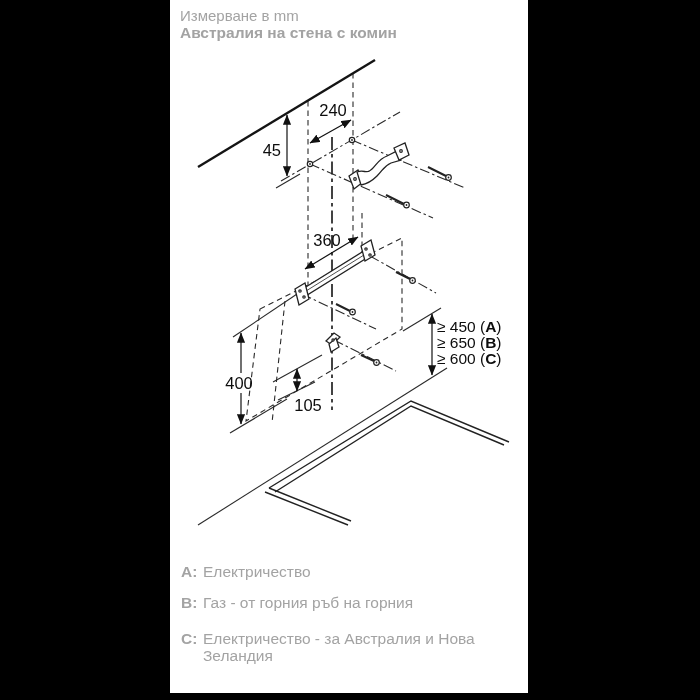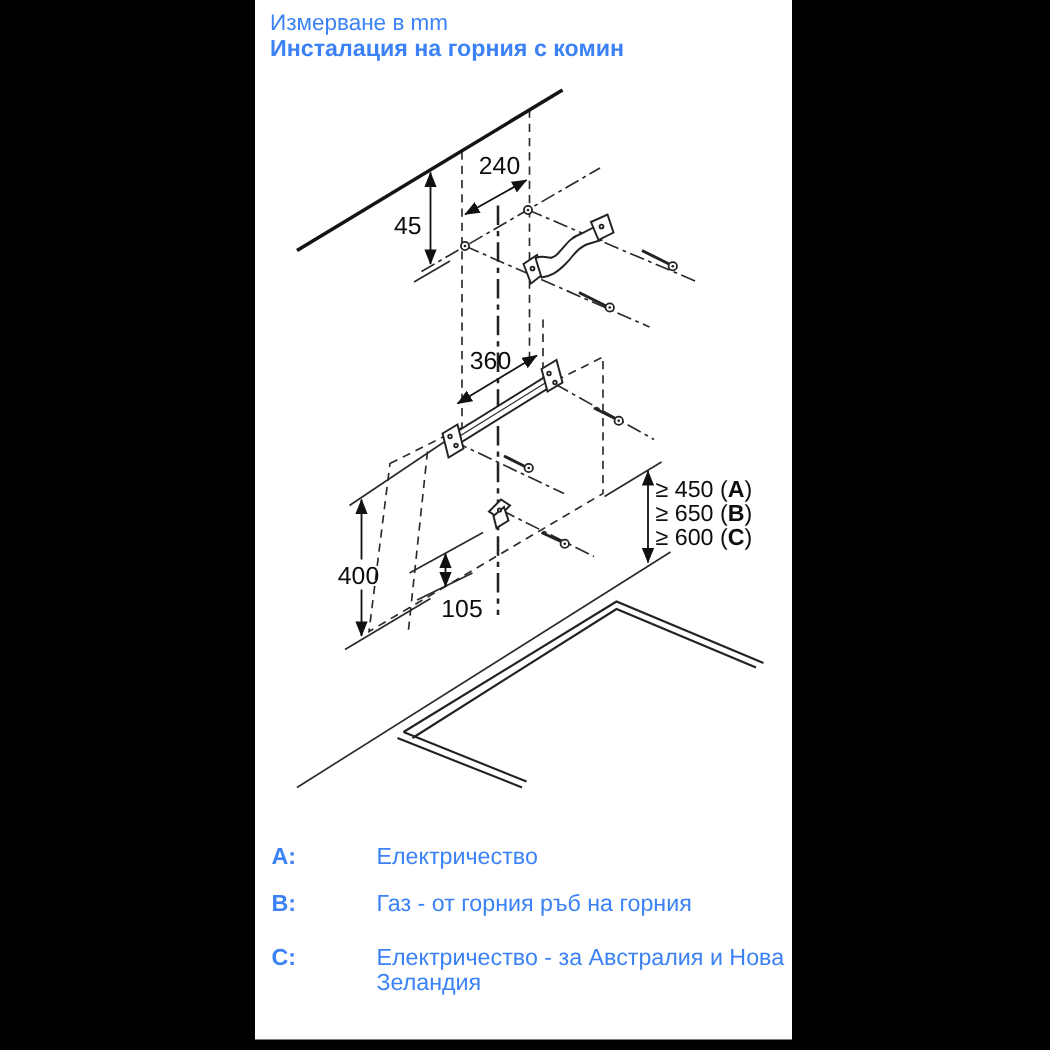--- a/index.html
+++ b/index.html
@@ -1,26 +1,26 @@
 <!DOCTYPE html>
 <html><head>
 <meta charset="utf-8">
 <style>
   html,body{margin:0;padding:0;background:#000;}
   .stage{position:relative;width:700px;height:700px;background:#000;overflow:hidden;
-         font-family:"Liberation Sans","DejaVu Sans",sans-serif;color:#3b82f6;}
+         font-family:"Liberation Sans","DejaVu Sans",sans-serif;color:#a3a3a3;}
   .paper{position:absolute;left:170px;top:0;width:358px;height:693px;background:#ffffff;}
   .titles{position:absolute;left:180px;top:7px;line-height:17px;}
   .subtitle{font-size:15px;}
   .title{font-size:15.5px;font-weight:bold;}
   .diagram-svg{position:absolute;left:0;top:0;}
   .legend{position:absolute;left:181px;top:0;width:330px;}
   .legend-row{position:absolute;left:0;display:flex;align-items:flex-start;font-size:15.5px;line-height:16.5px;}
   .legend-key{font-weight:bold;min-width:20px;margin-right:2px;white-space:nowrap;}
-  .legend-text{width:305px;margin-left:48px;}
+  .legend-text{width:305px;}
   .row-a{top:564px;} .row-b{top:595px;} .row-c{top:631px;}
   
   .thin{stroke:#2a2a2a;stroke-width:1.1;fill:none;}
   .med{stroke:#222;stroke-width:1.4;fill:none;}
   .dashed{stroke:#2a2a2a;stroke-width:1.1;fill:none;stroke-dasharray:5.5 4;}
   .dashdot{stroke:#2a2a2a;stroke-width:1.1;fill:none;stroke-dasharray:10 3 2.5 3;}
   .centerline{stroke:#222;stroke-width:1.7;fill:none;stroke-dasharray:13 4 3.5 4;}
   .part{fill:#ffffff;stroke:#222;stroke-width:1.3;}
   .partline{stroke:#222;stroke-width:0.8;fill:none;}
   .shaft{stroke:#222;stroke-width:2;fill:none;}
@@ -34,21 +34,21 @@
   .ceiling{stroke:#141414;stroke-width:2.4;fill:none;}
 </style>
 </head>
 <body>
 
 <div class="stage">
   <div class="paper"></div>
 
   <div class="titles">
     <div class="subtitle">Измерване в mm</div>
-    <div class="title">Инсталация на горния с комин</div>
+    <div class="title">Австралия на стена с комин</div>
   </div>
 
   <svg class="diagram-svg" width="700" height="700" viewBox="0 0 700 700">
     <defs>
       <marker id="arr" viewBox="0 0 10 8" refX="9.5" refY="4" markerWidth="8.5" markerHeight="6.8" orient="auto-start-reverse">
         <path d="M0,0 L10,4 L0,8 Z" fill="#111"></path>
       </marker>
     </defs>
 
     <g>

